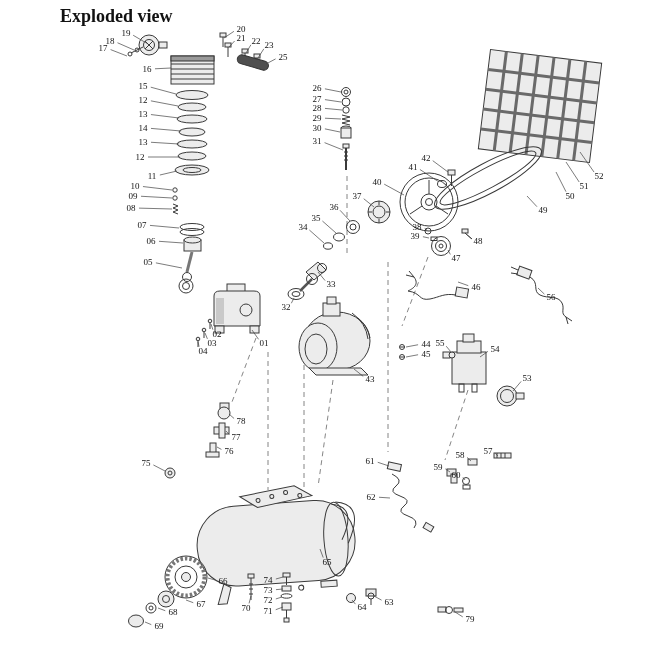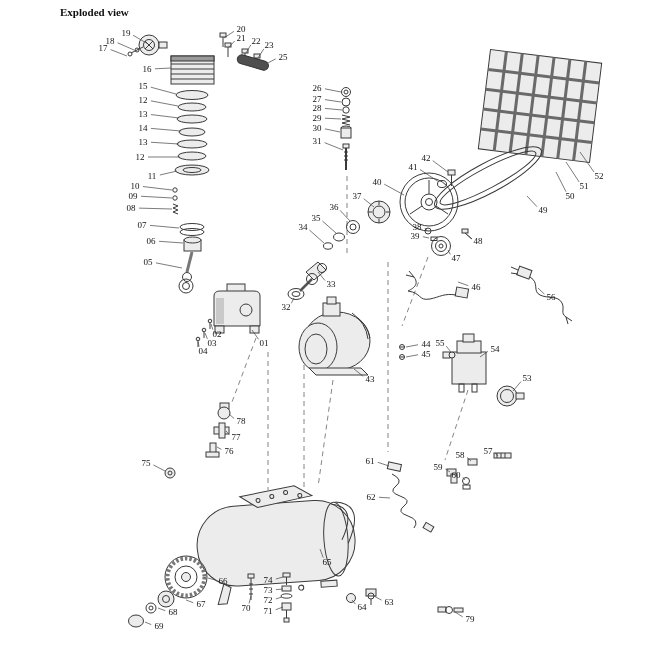--- a/index.html
+++ b/index.html
@@ -1,18 +1,18 @@
 <!DOCTYPE html>
 <html><head>
 <meta charset="utf-8">
 <style>
   html,body{margin:0;padding:0;background:#fff;}
   .stage{position:relative;width:661px;height:661px;background:#ffffff;overflow:hidden;
          font-family:"Liberation Serif",serif;}
-  .title{position:absolute;left:60px;top:6px;font-weight:bold;font-size:11px;color:#111;
+  .title{position:absolute;left:60px;top:6px;font-weight:bold;font-size:18px;color:#111;
          font-family:"Liberation Serif",serif;}
   svg{position:absolute;left:0;top:0;}
   .ln{stroke:#3a3a3a;stroke-width:1;fill:none;}
   .fl{fill:#ececec;stroke:#3a3a3a;stroke-width:1;}
   .fd{fill:#9a9a9a;stroke:#333;stroke-width:1;}
   .dk{fill:#4f4f4f;stroke:#333;stroke-width:1;}
   .gr{stroke:#6a6a6a;stroke-width:3;fill:none;}
   .dash{stroke:#666;stroke-width:0.8;fill:none;stroke-dasharray:5 4;}
   .leader{stroke:#444;stroke-width:0.7;}
   .lbl{font:9px "Liberation Serif",serif;fill:#111;}

